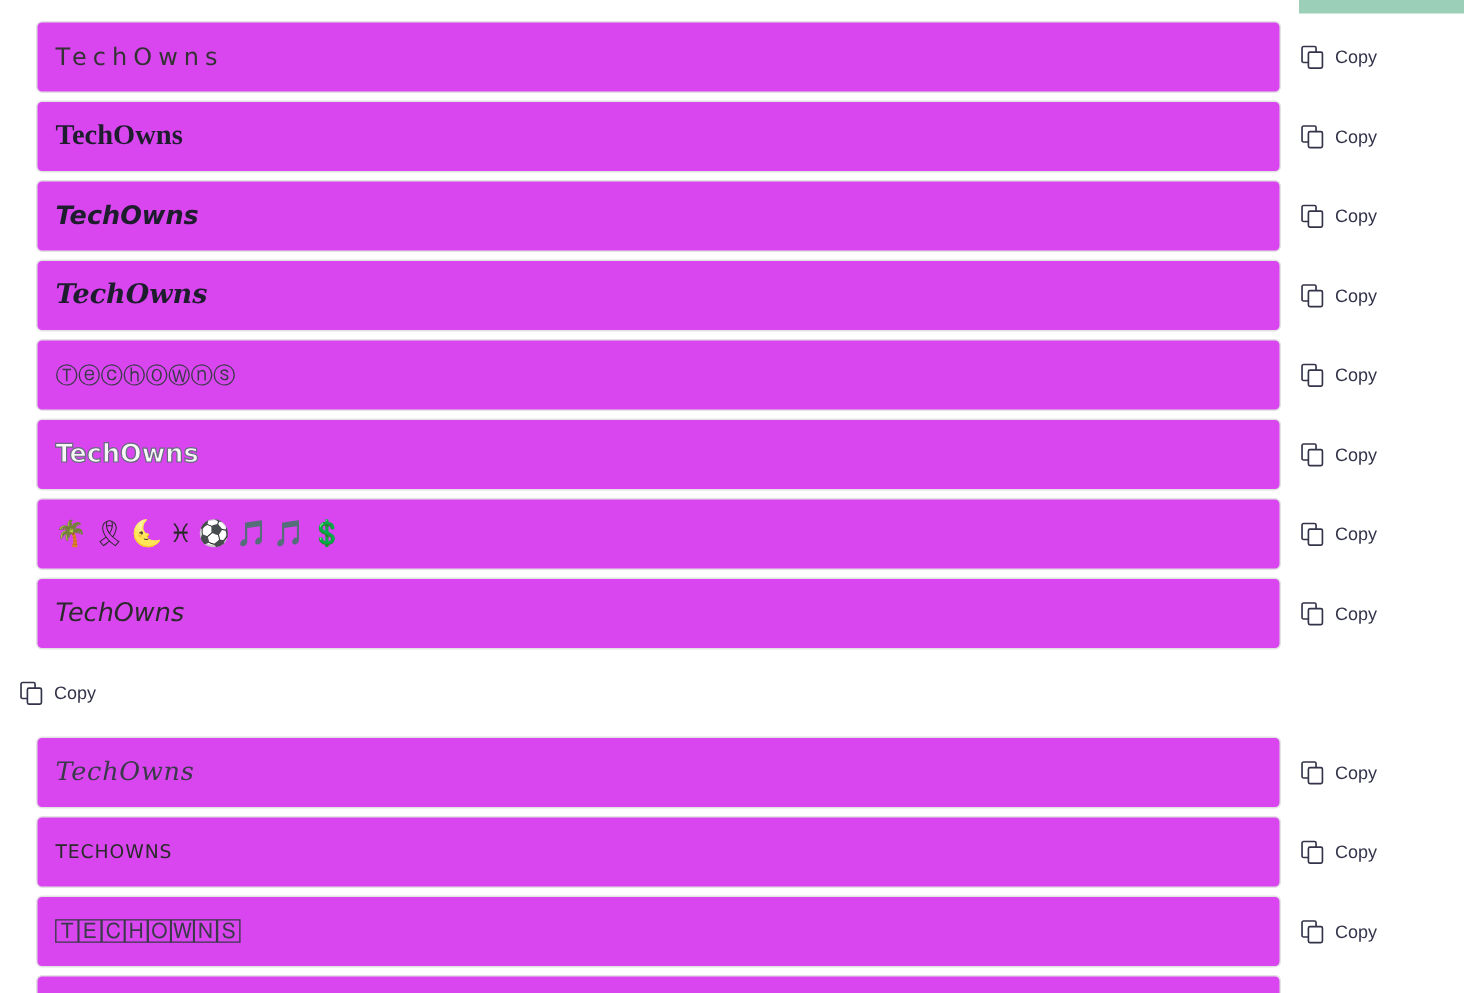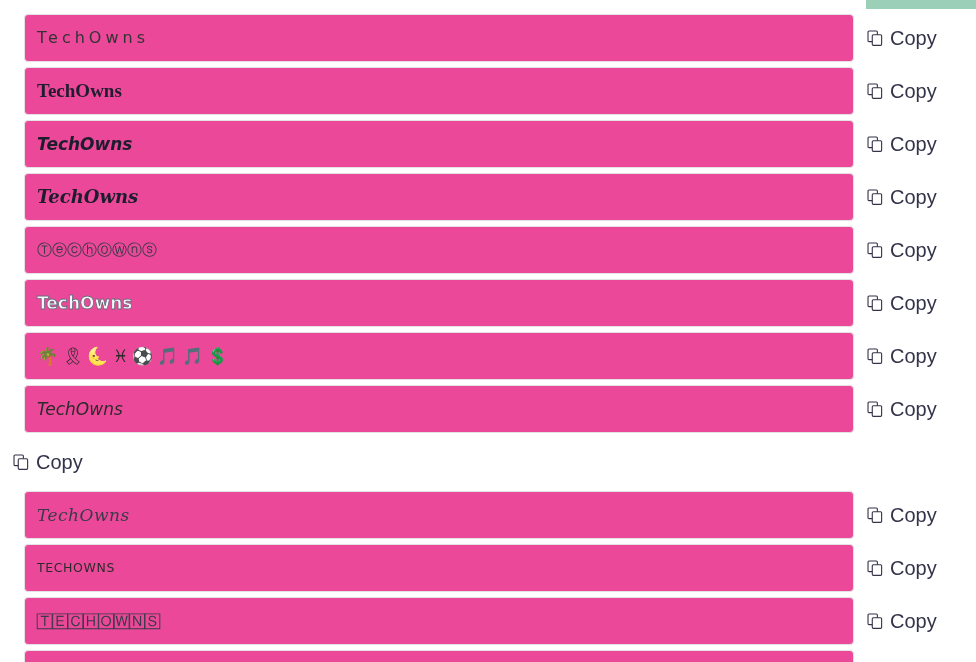--- a/index.html
+++ b/index.html
@@ -46,21 +46,21 @@
     height: 48px;
   }
 
   .font-box {
     box-sizing: border-box;
     margin-left: 24px;
     width: 830px;
     height: 48px;
     border: 1px solid #e3e3e3;
     border-radius: 4px;
-    background: #ec4899;
+    background: #d946ef;
     display: flex;
     align-items: center;
     padding: 0 0 0 12px;
     overflow: hidden;
   }
 
   .font-sample {
     font-size: 17px;
     line-height: 20px;
     color: #2b2b2b;
@@ -96,21 +96,21 @@
     padding: 0;
   }
   .copy-icon {
     width: 17px;
     height: 17px;
     flex: 0 0 17px;
     display: block;
   }
   .copy-label {
     font-family: "Liberation Sans", sans-serif;
-    font-size: 20px;
+    font-size: 12px;
     line-height: 17px;
     color: #33334a;
   }
 </style>
 </head>
 <body>
 
 <div id="page">
 
   <div class="accent-bar"></div>

